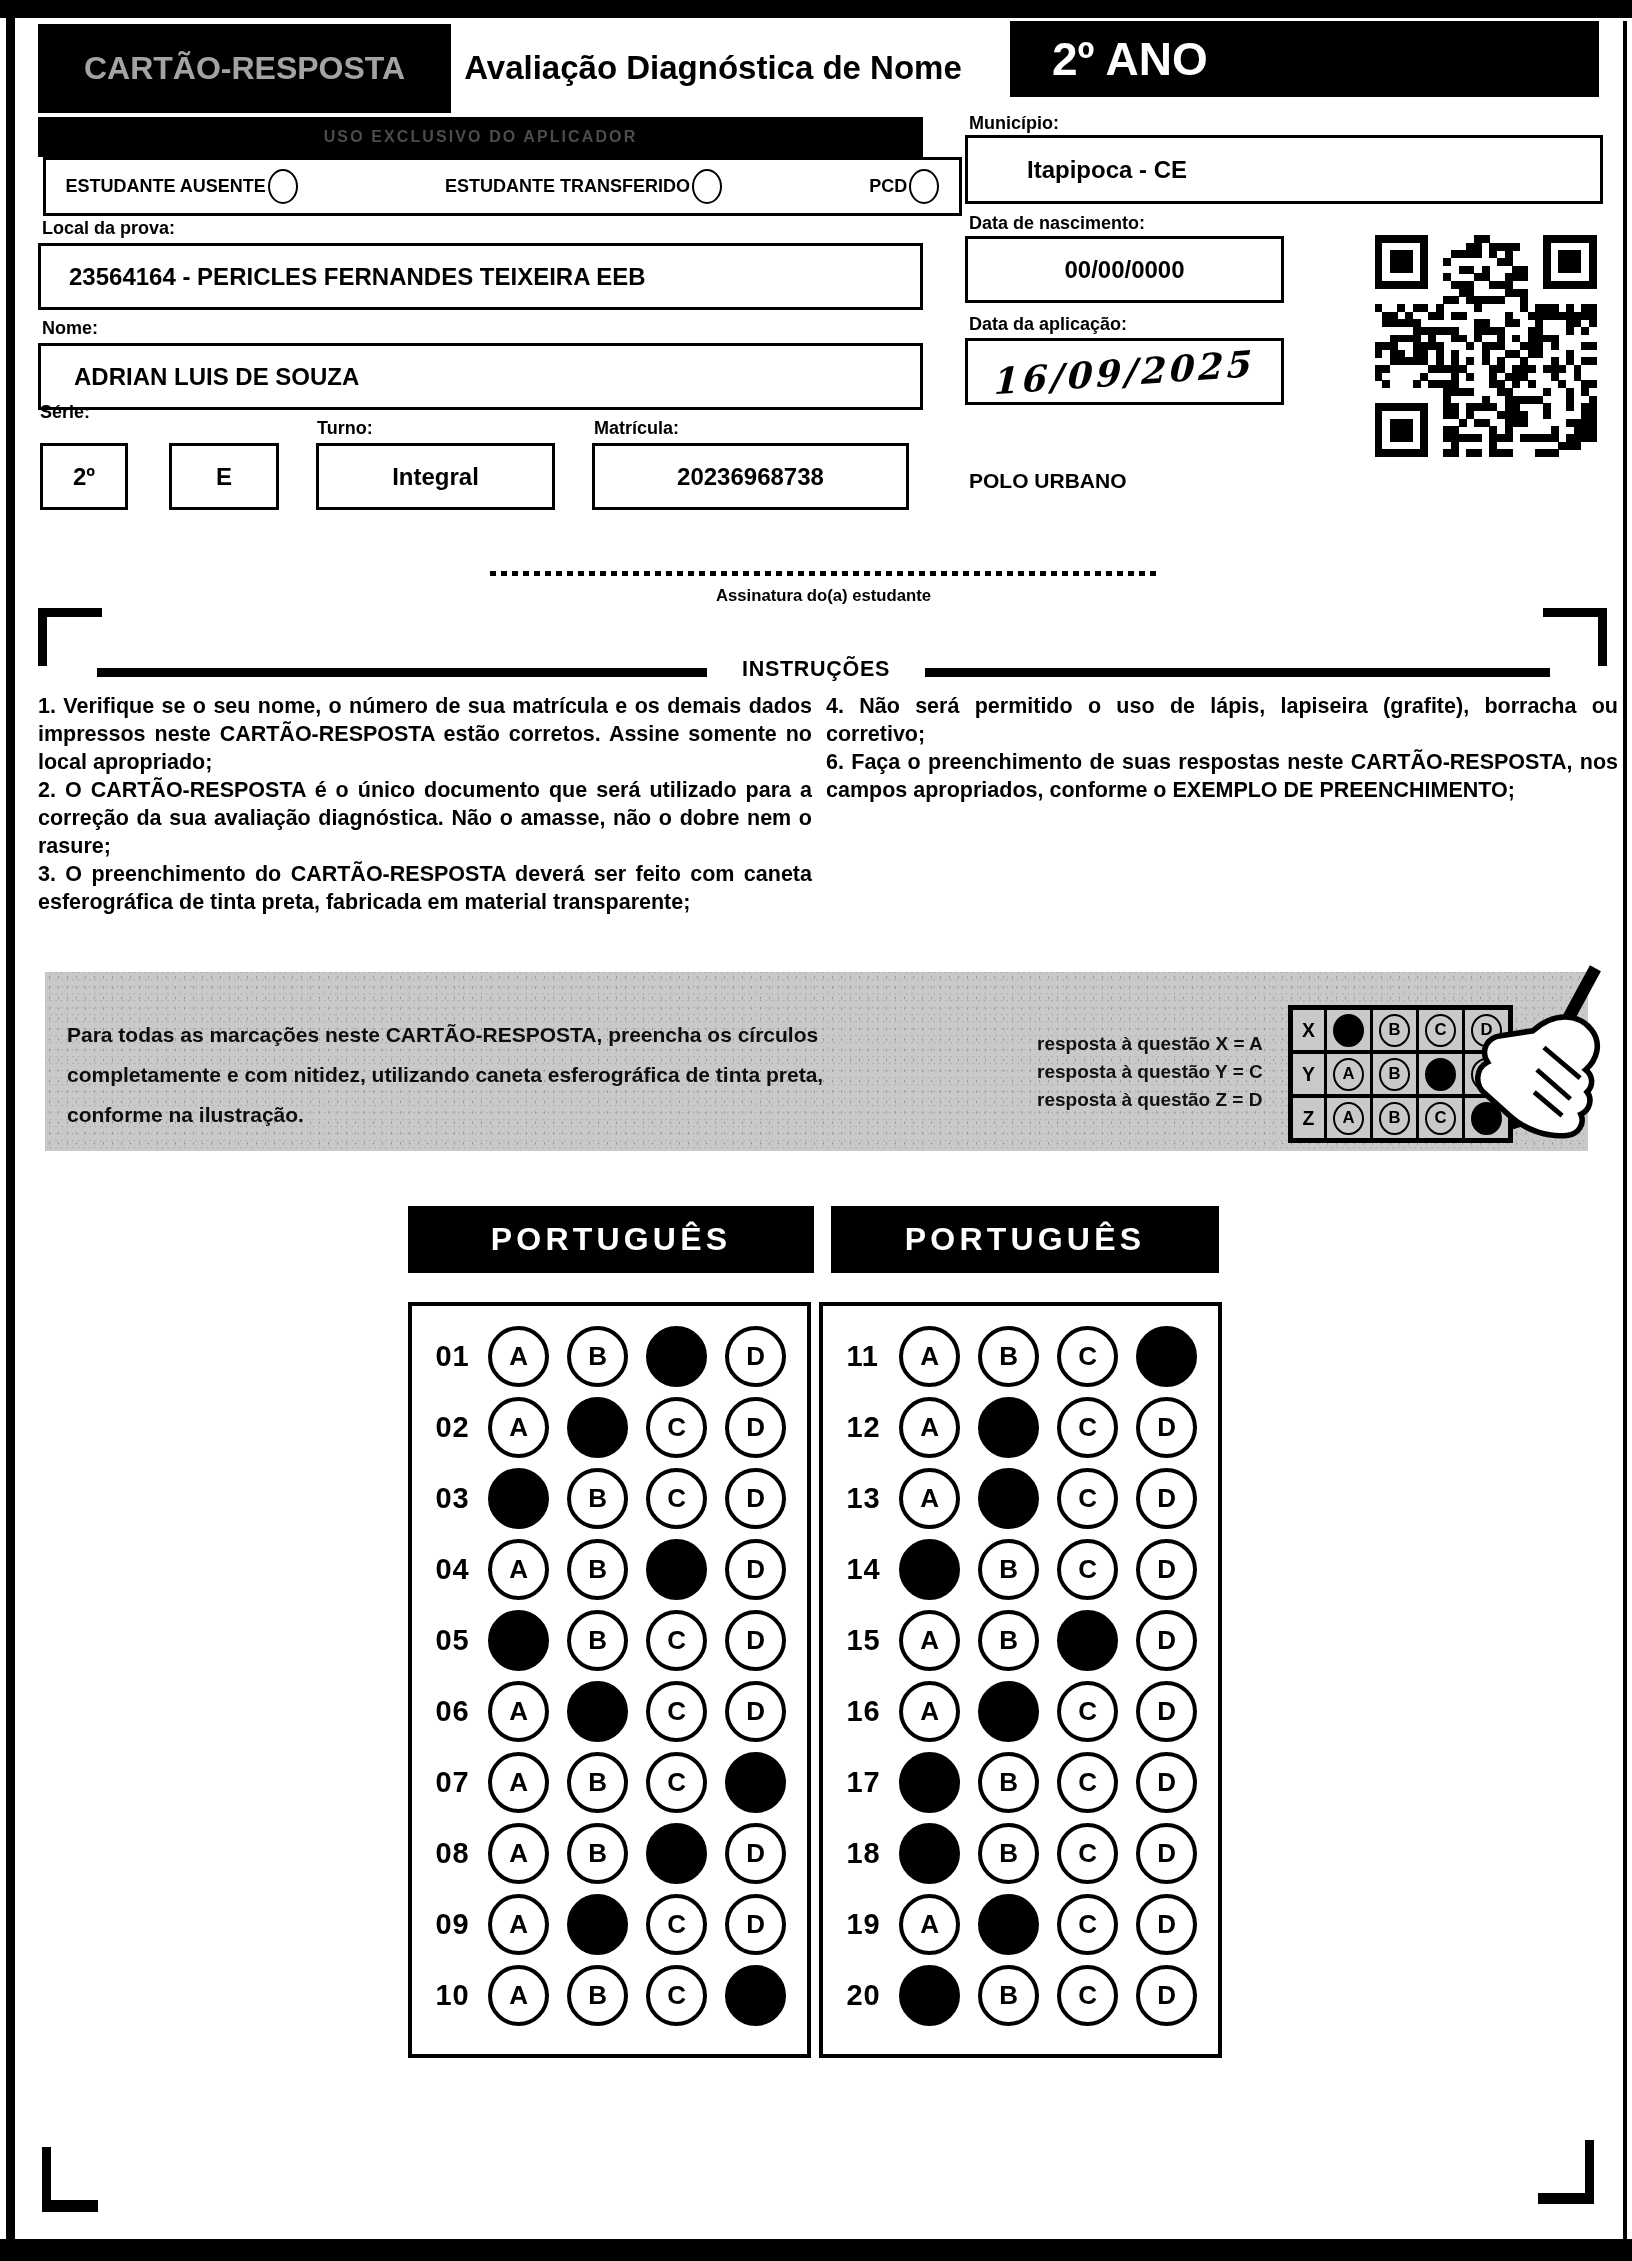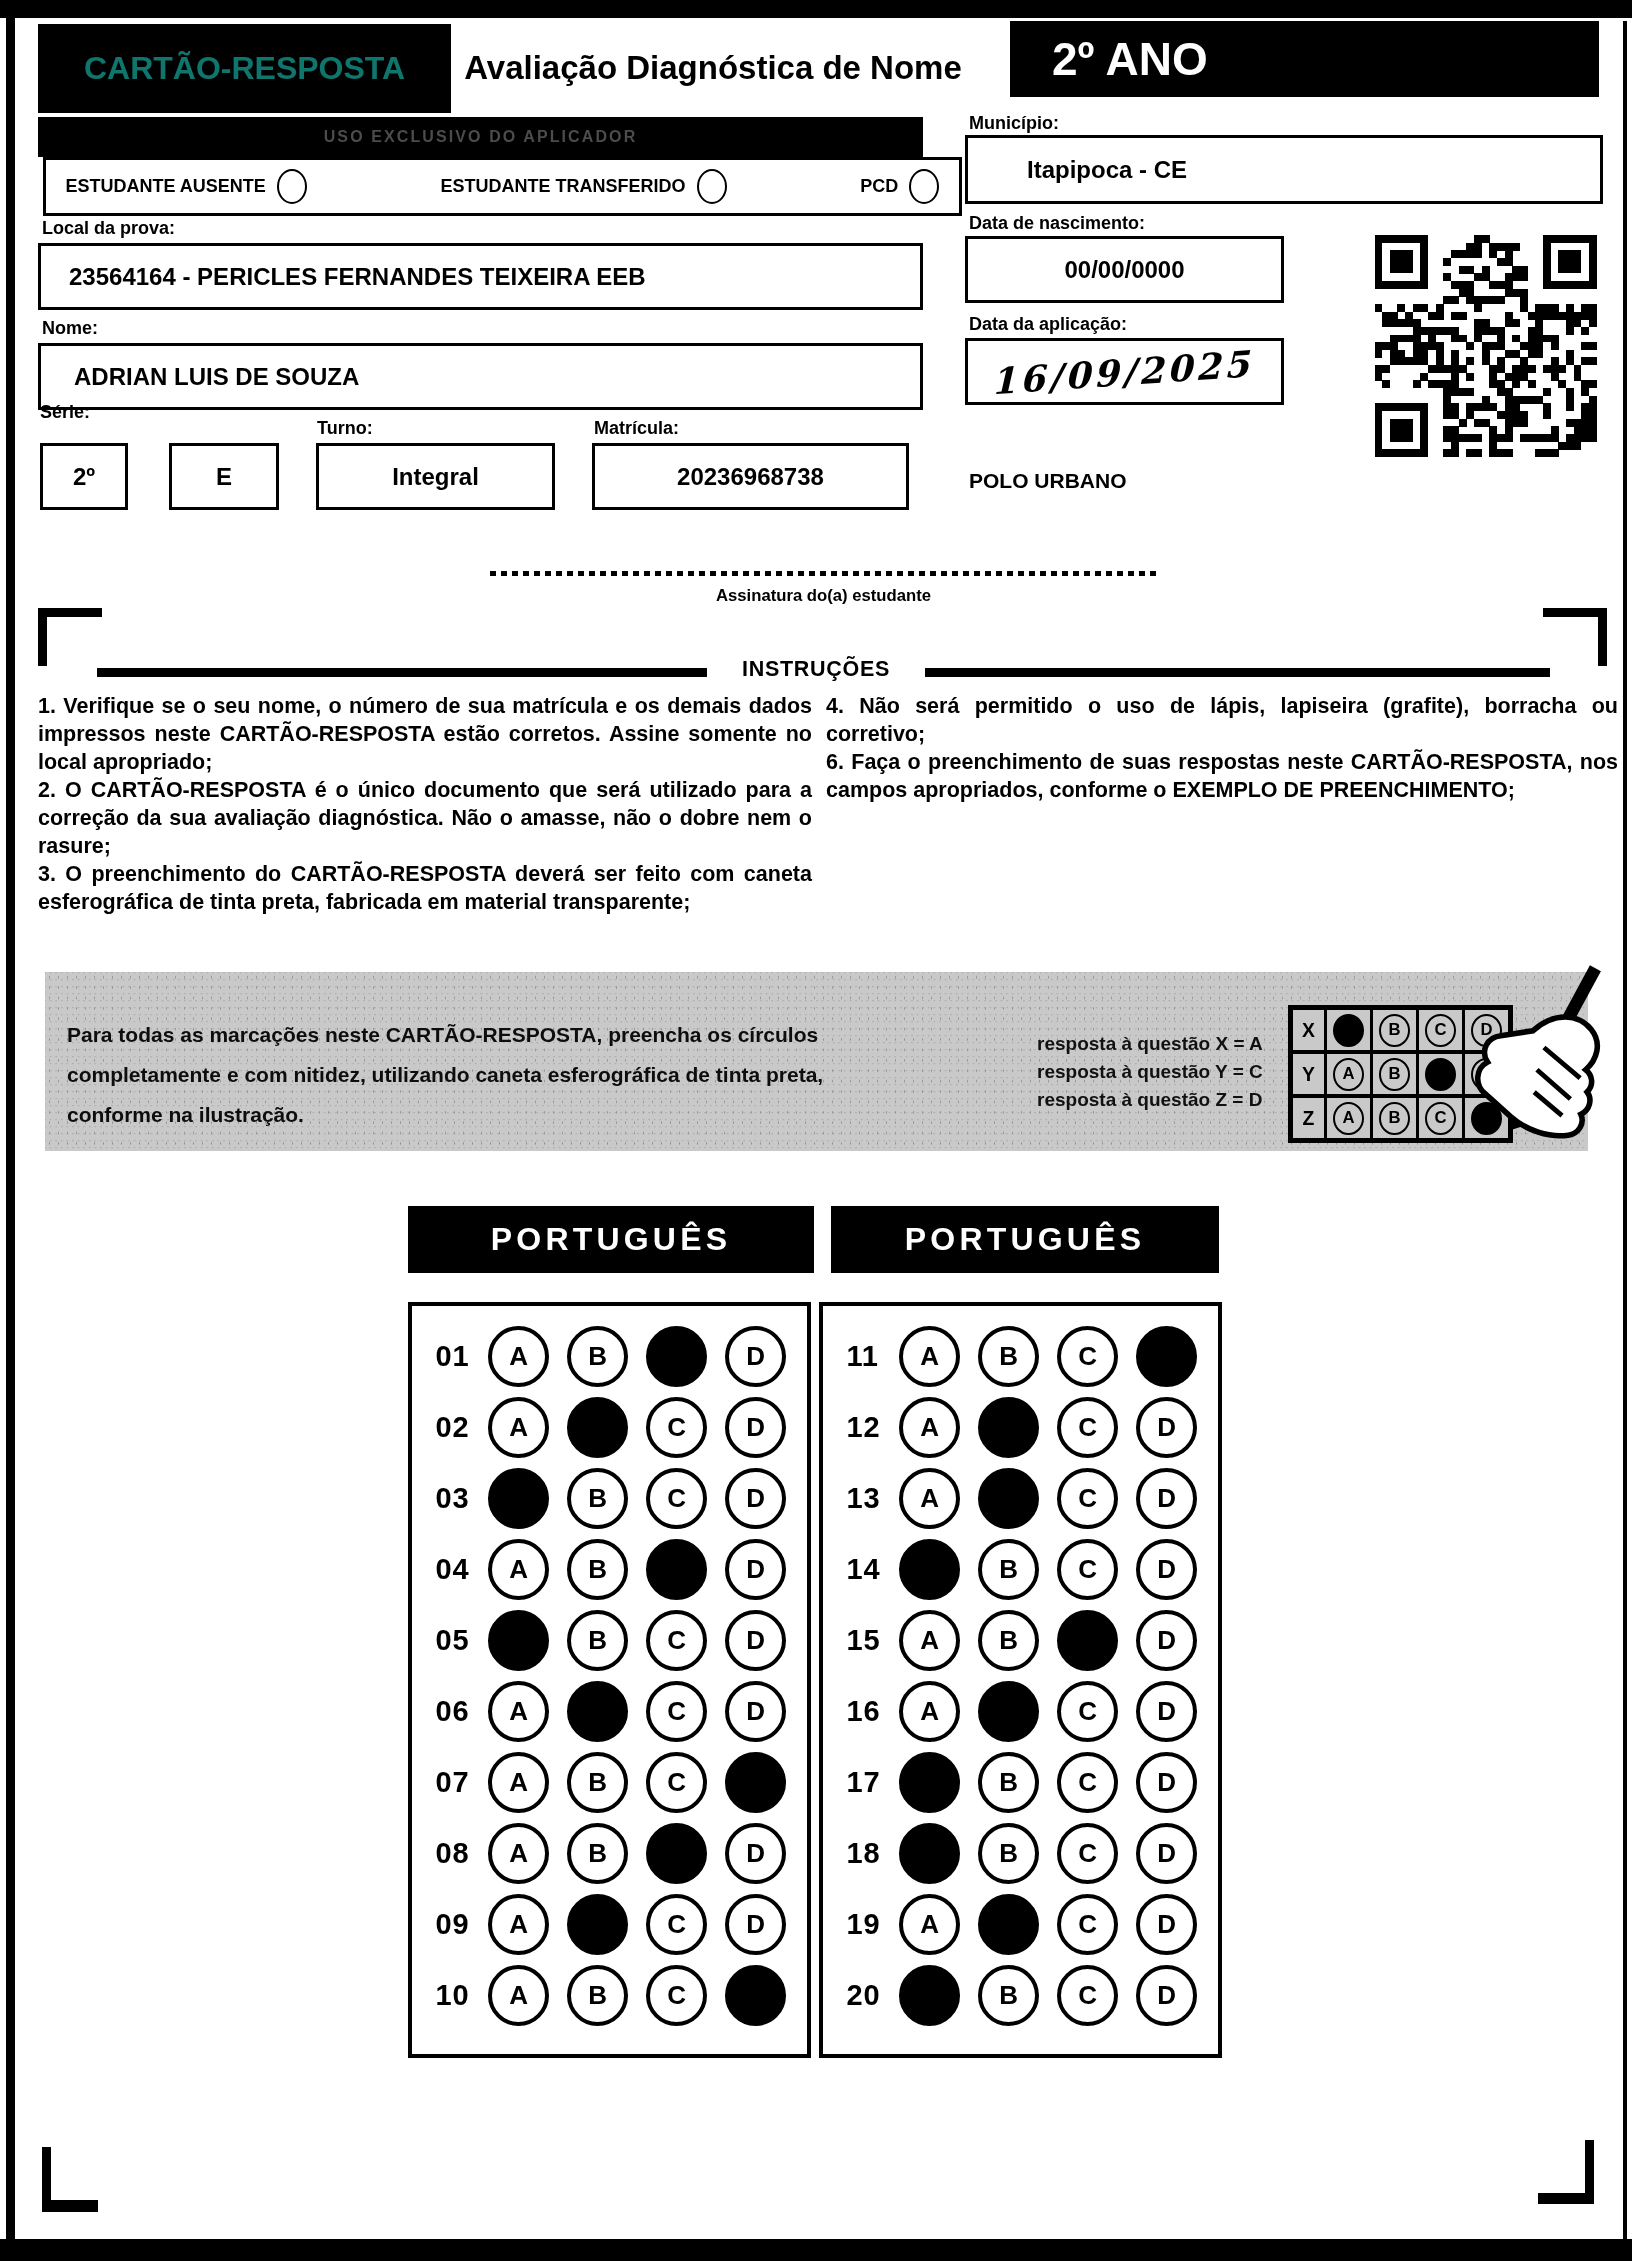--- a/index.html
+++ b/index.html
@@ -6,33 +6,33 @@
   .page{position:relative;width:1632px;height:2261px;background:#fff;overflow:hidden;
         font-family:"Liberation Sans",sans-serif;color:#000;}
   .abs{position:absolute;}
   .bar{position:absolute;background:#000;}
   
   .top-bar{left:0;top:10;width:1632px;height:18px;}
   .left-bar{left:5.6px;top:7px;width:9.7px;height:2240px;}
   .right-line{left:1623px;top:21px;width:3.5px;height:2222px;}
   .bottom-bar{left:0;top:2239px;width:1632px;height:22px;}
   
-  .hdr-card{left:38px;top:23.6px;width:413px;height:89px;background:#000;color:#0f766e;
+  .hdr-card{left:38px;top:23.6px;width:413px;height:89px;background:#000;color:#a3a3a3;
             display:flex;align-items:center;justify-content:center;font-weight:bold;font-size:32px;}
   .hdr-exam{left:458px;top:23.6px;width:510px;height:89px;background:#fff;
             display:flex;align-items:center;justify-content:center;font-weight:bold;font-size:33px;}
   .hdr-grade{left:1010px;top:21px;width:589px;height:76px;background:#000;color:#fff;
              display:flex;align-items:center;font-weight:bold;font-size:46px;padding-left:42px;box-sizing:border-box;}
   
   .aplicador-bar{left:38px;top:117px;width:885px;height:40px;background:#000;
                  display:flex;align-items:center;justify-content:center;}
   .aplicador-bar span{color:#4c4c4c;font-weight:bold;font-size:16px;letter-spacing:2.1px;}
   .options-box{left:43px;top:157px;width:874px;height:53px;background:#fff;border:3.5px solid #000;
                display:flex;align-items:center;justify-content:space-between;padding:0 19.4px;box-sizing:content-box;}
-  .option{display:flex;align-items:center;gap:11px;font-weight:bold;font-size:18px;}
+  .option{display:flex;align-items:center;gap:2px;font-weight:bold;font-size:18px;}
   .ocircle{width:26px;height:31px;border:2.8px solid #000;border-radius:50%;background:#fff;}
   
   .lbl{position:absolute;font-weight:bold;font-size:18px;}
   .field{position:absolute;background:#fff;border:3.5px solid #000;display:flex;align-items:center;}
   .field .val{font-weight:bold;font-size:24px;}
   .f-local{left:38px;top:243px;width:879px;height:61px;}
   .f-local .val{padding-left:28px;}
   .f-nome{left:38px;top:343px;width:879px;height:61px;}
   .f-nome .val{padding-left:33px;}
   .f-serie{left:40px;top:443px;width:82px;height:61px;justify-content:center;}

